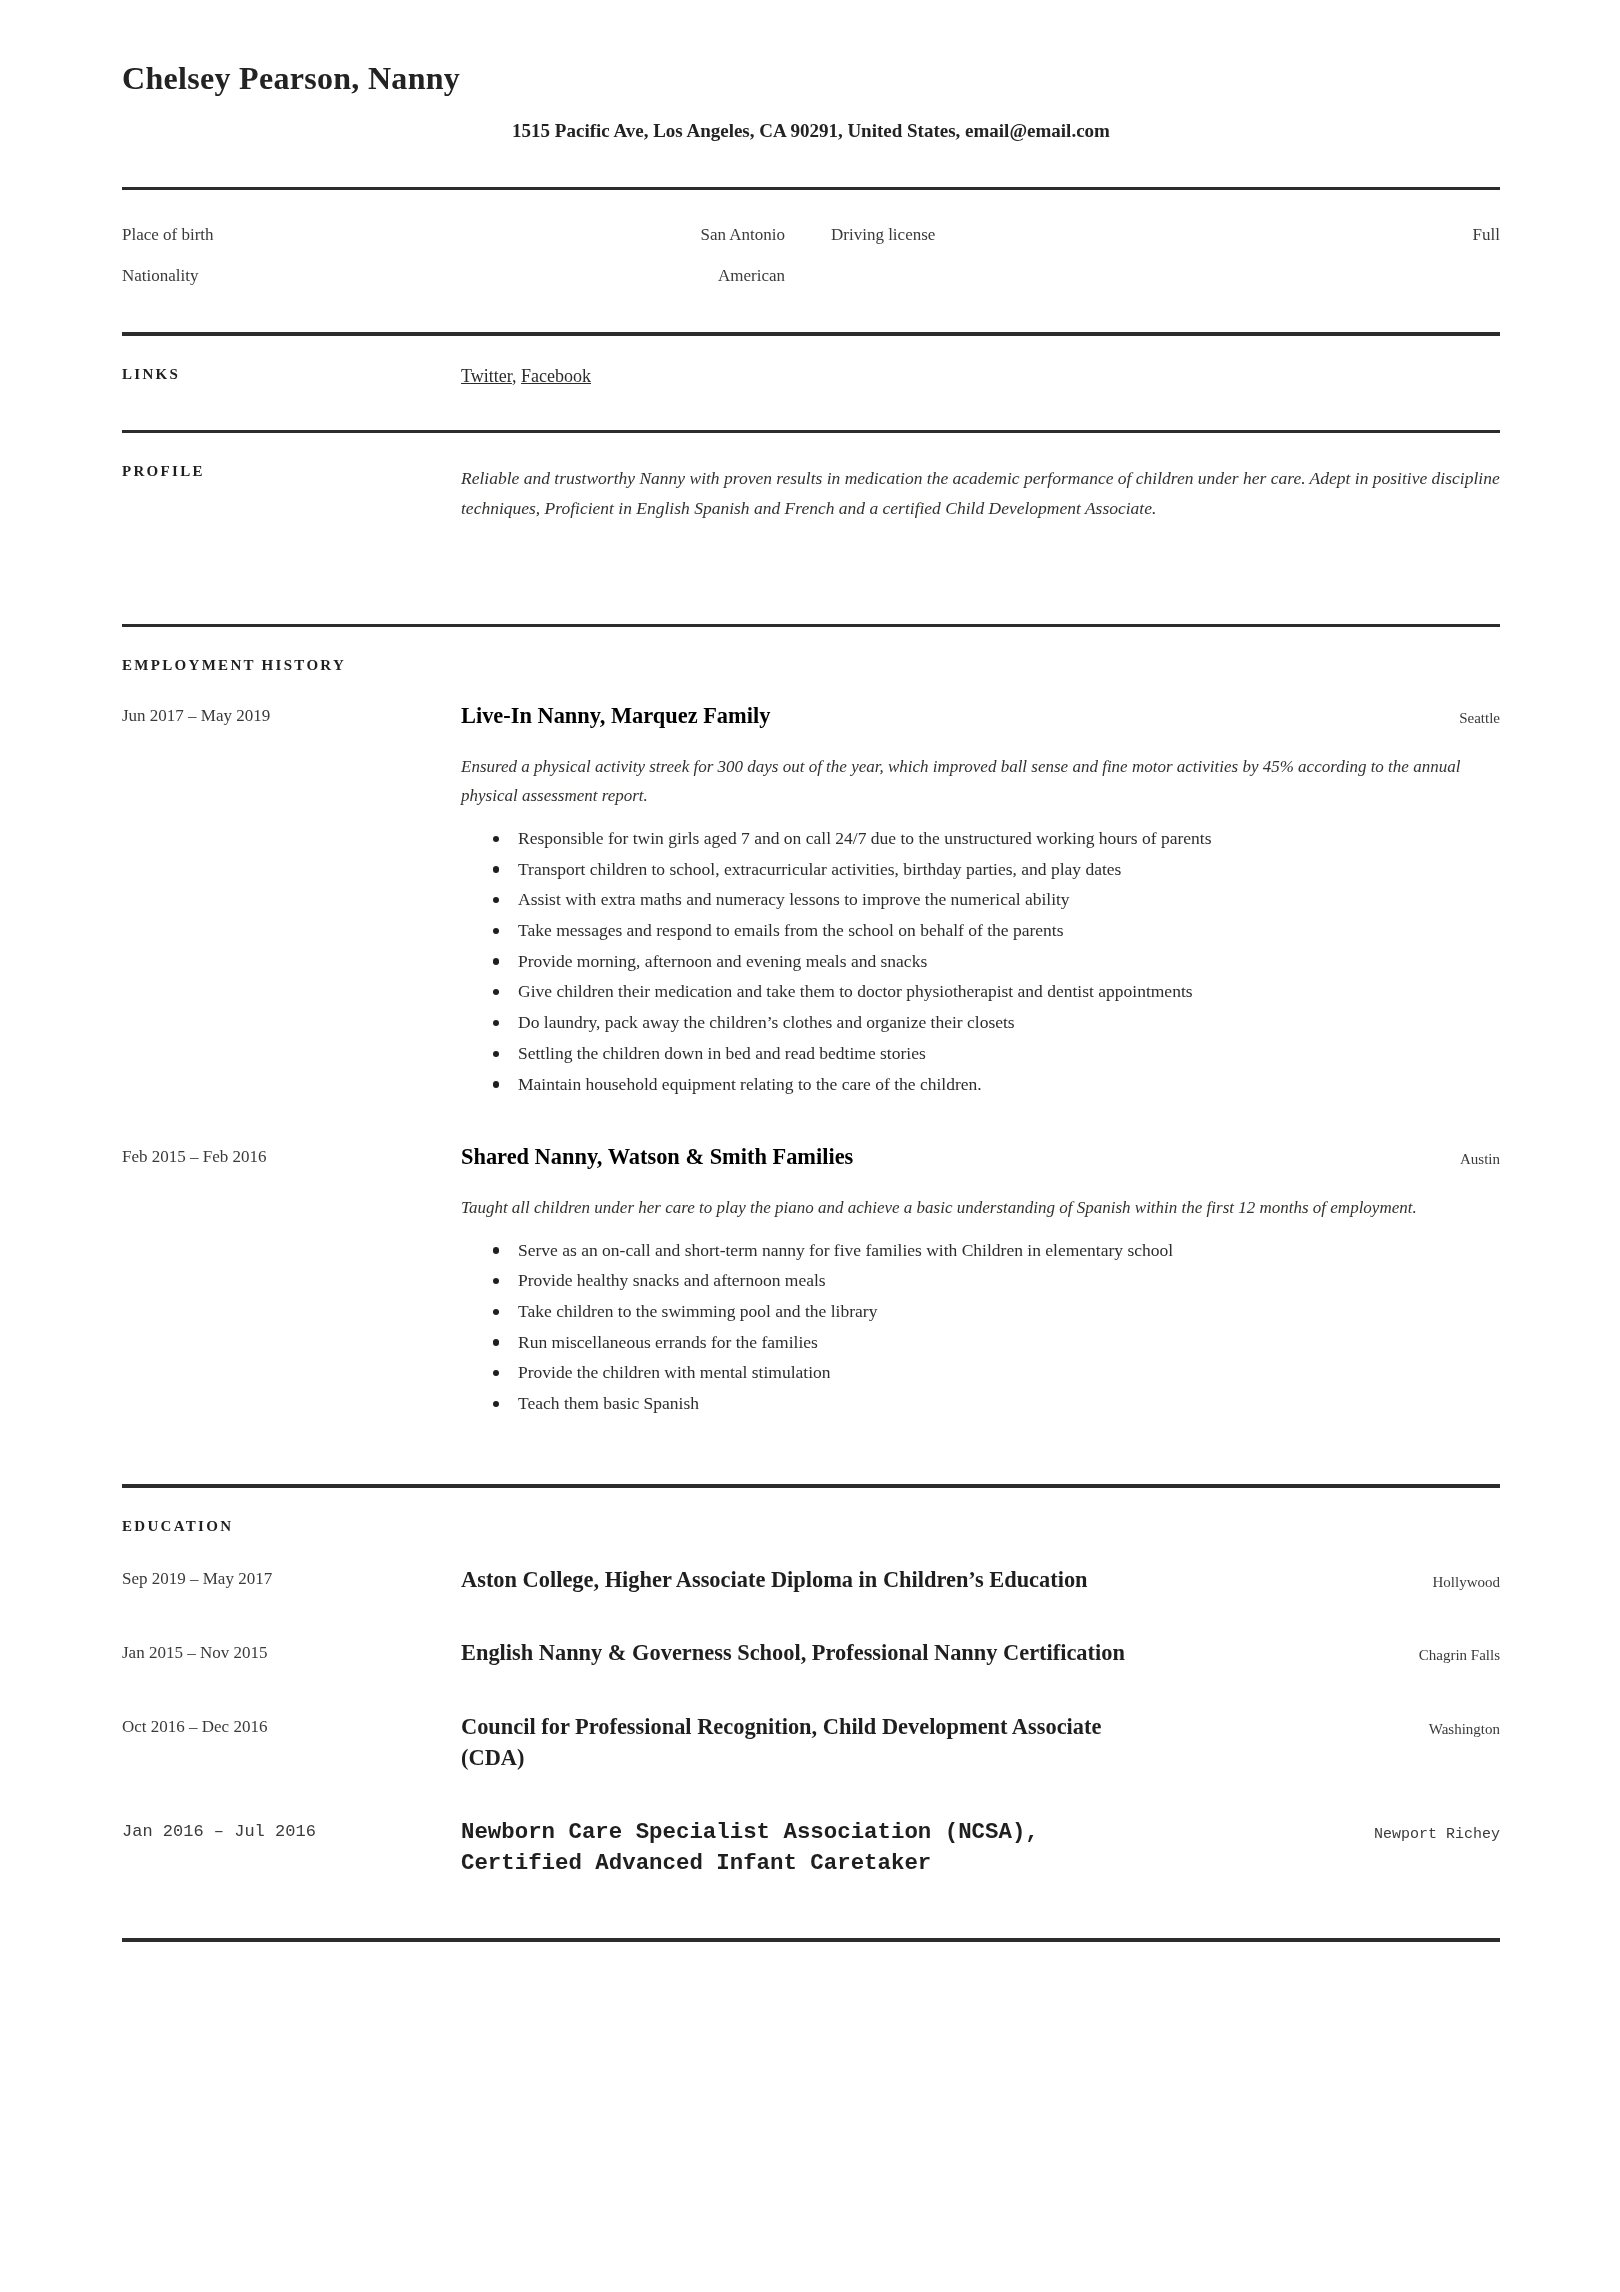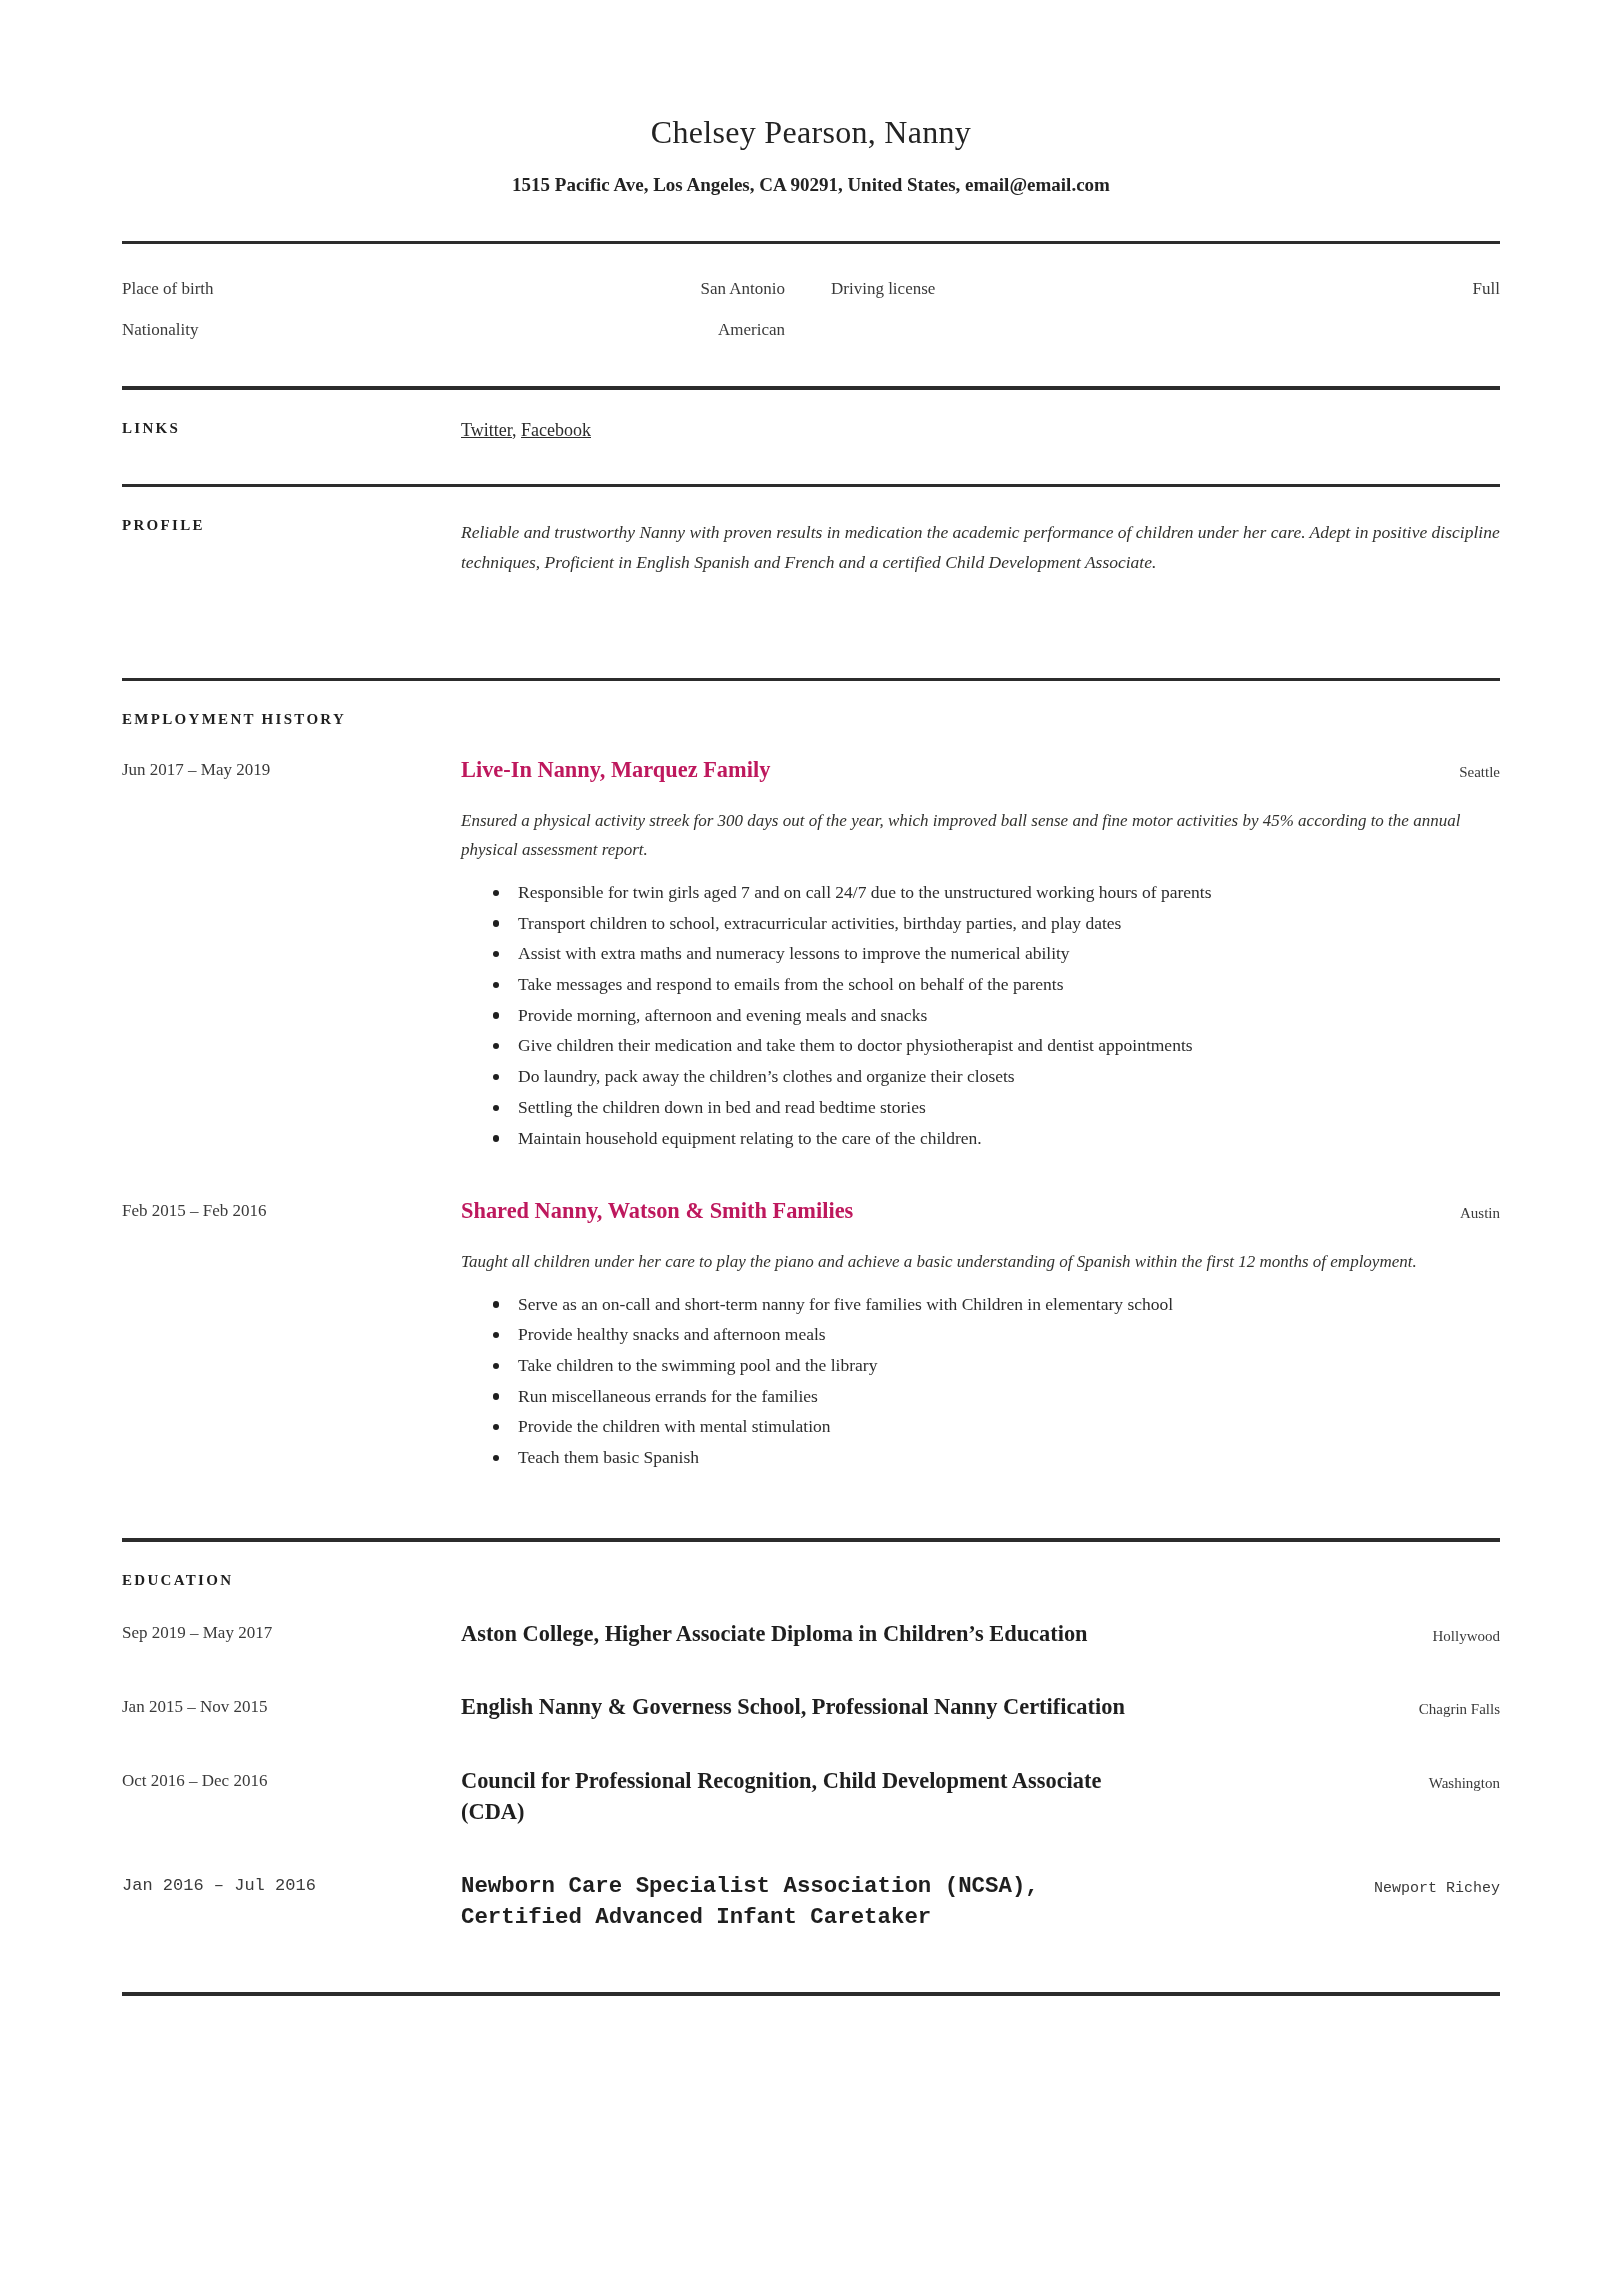--- a/index.html
+++ b/index.html
@@ -23,26 +23,26 @@
   }
   .inner {
     position: absolute;
     left: 122px;
     top: 0;
     width: 1378px;
   }
 
   
   .doc-name {
-    text-align: center;
+    text-align: left;
     font-size: 32px;
-    font-weight: normal;
+    font-weight: bold;
     letter-spacing: 0.3px;
     color: #232323;
-    margin-top: 113px;
+    margin-top: 59px;
     line-height: 1.2;
   }
   .doc-contact {
     text-align: center;
     font-size: 19px;
     font-weight: bold;
     color: #232323;
     margin-top: 21.5px;
     line-height: 1.3;
   }
@@ -122,21 +122,21 @@
   .entry-main { position: relative; }
   .entry-title-row {
     display: flex;
     align-items: baseline;
     justify-content: space-between;
     gap: 21.5px;
   }
   .entry-title {
     font-size: 22.4px;
     font-weight: bold;
-    color: #be185d;
+    color: #000000;
     line-height: 1.38;
     max-width: 716px;
   }
   .entry-loc {
     font-size: 15px;
     color: #3a3a3a;
     white-space: nowrap;
     text-align: center;
     padding-top: 3.6px;
   }

